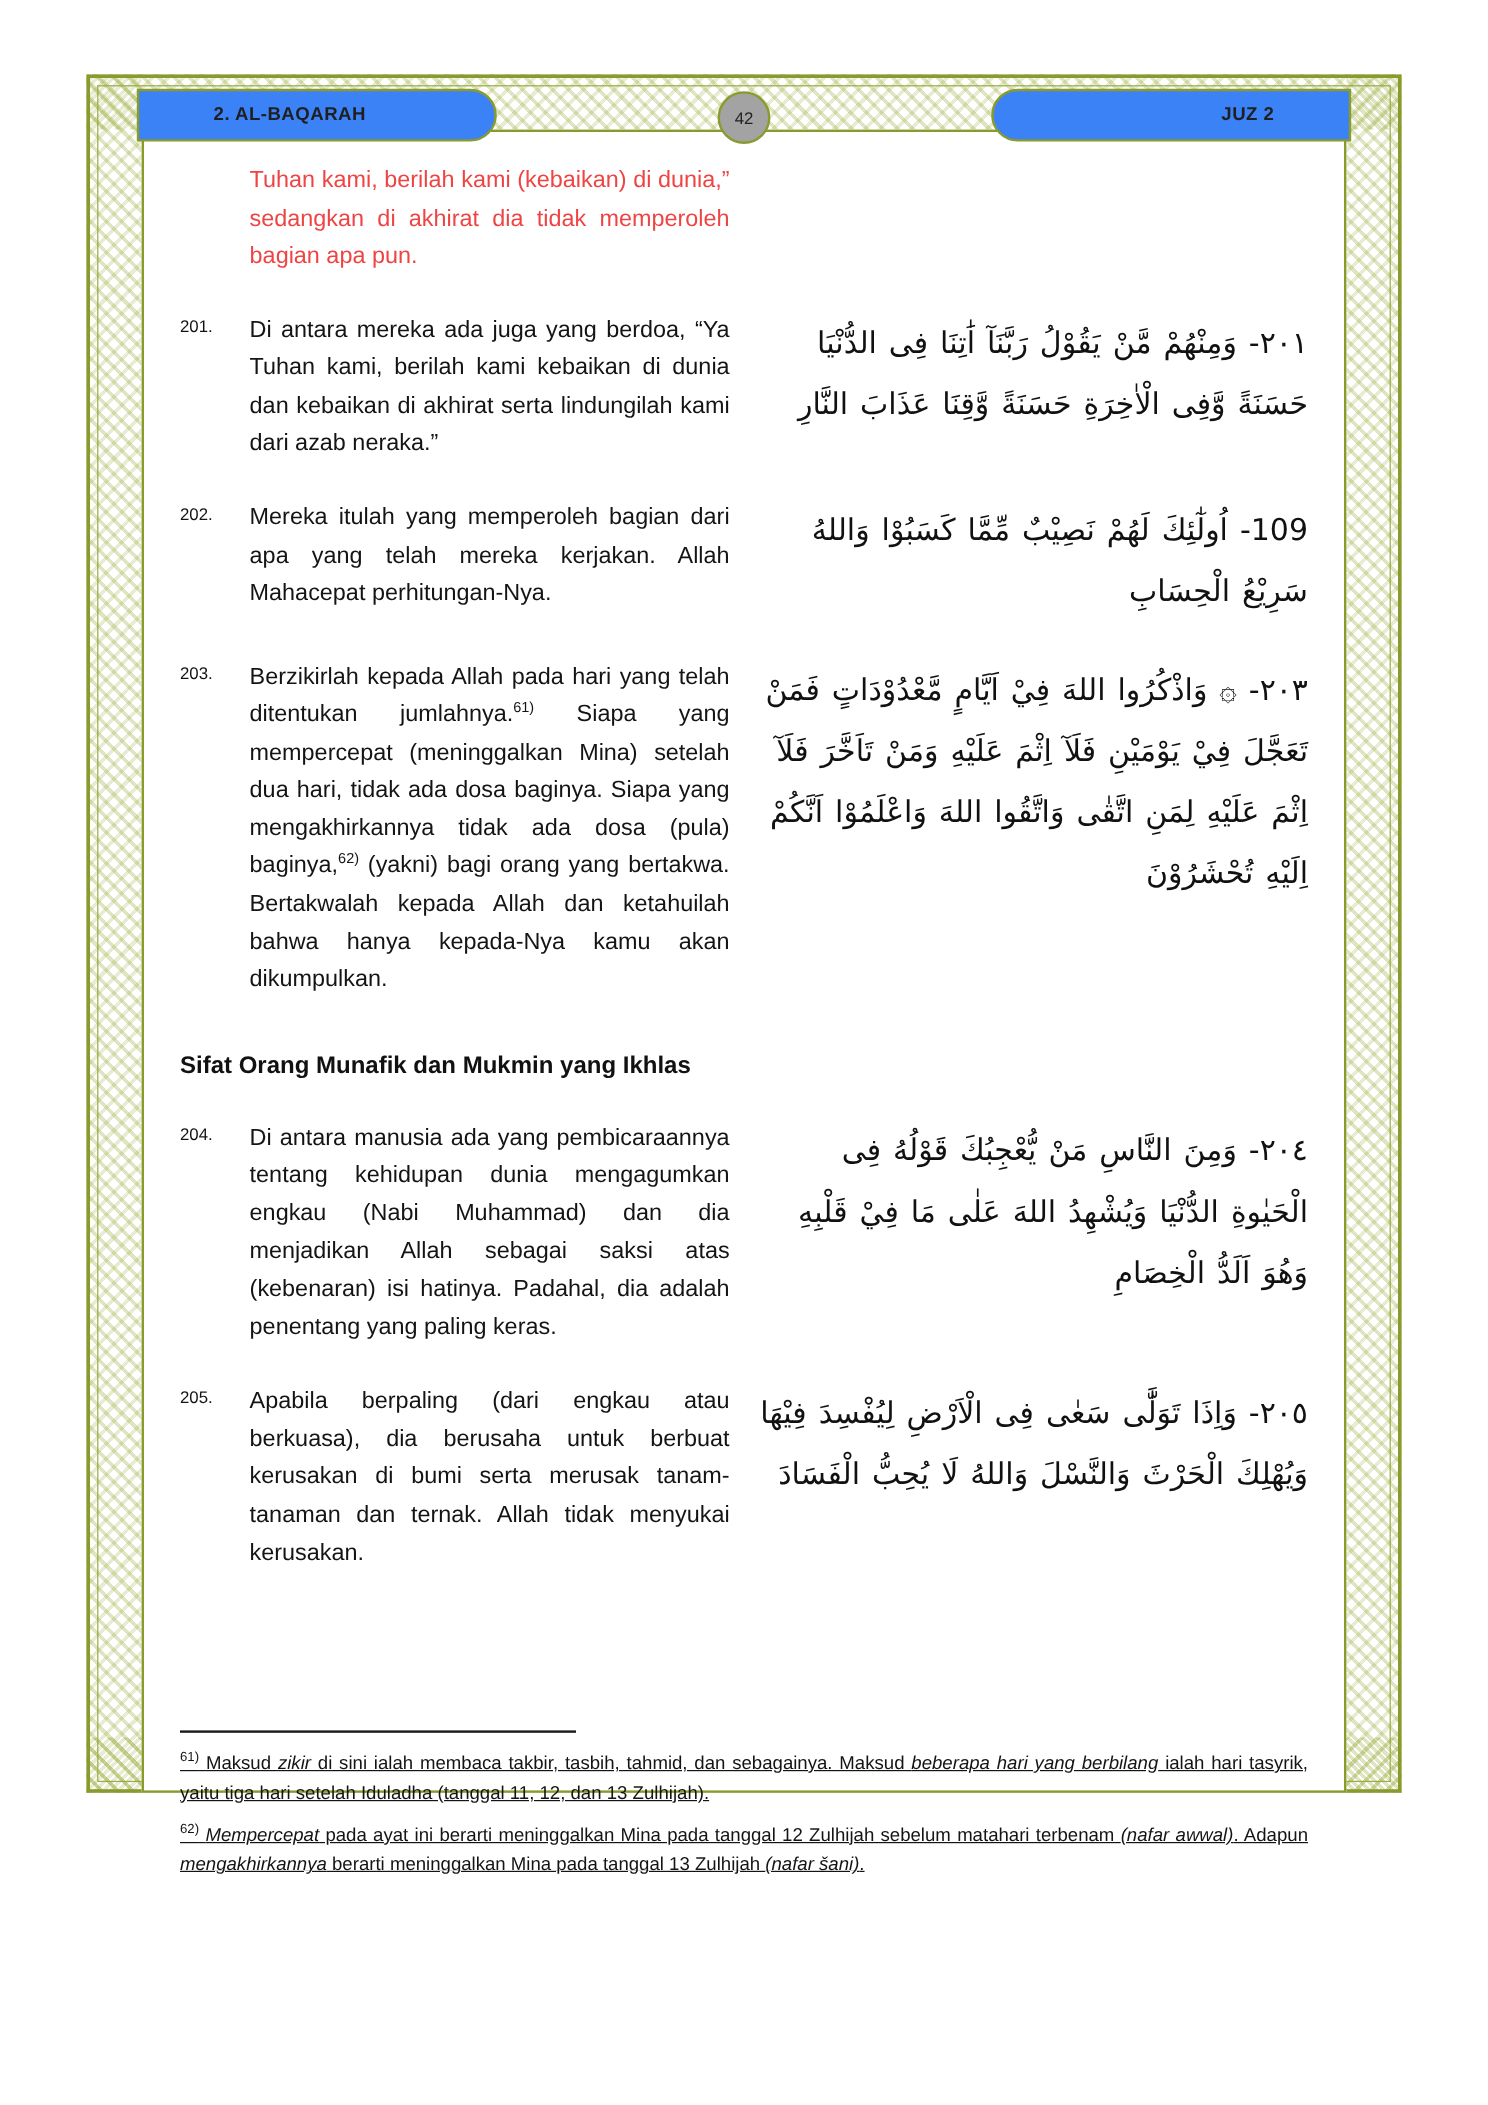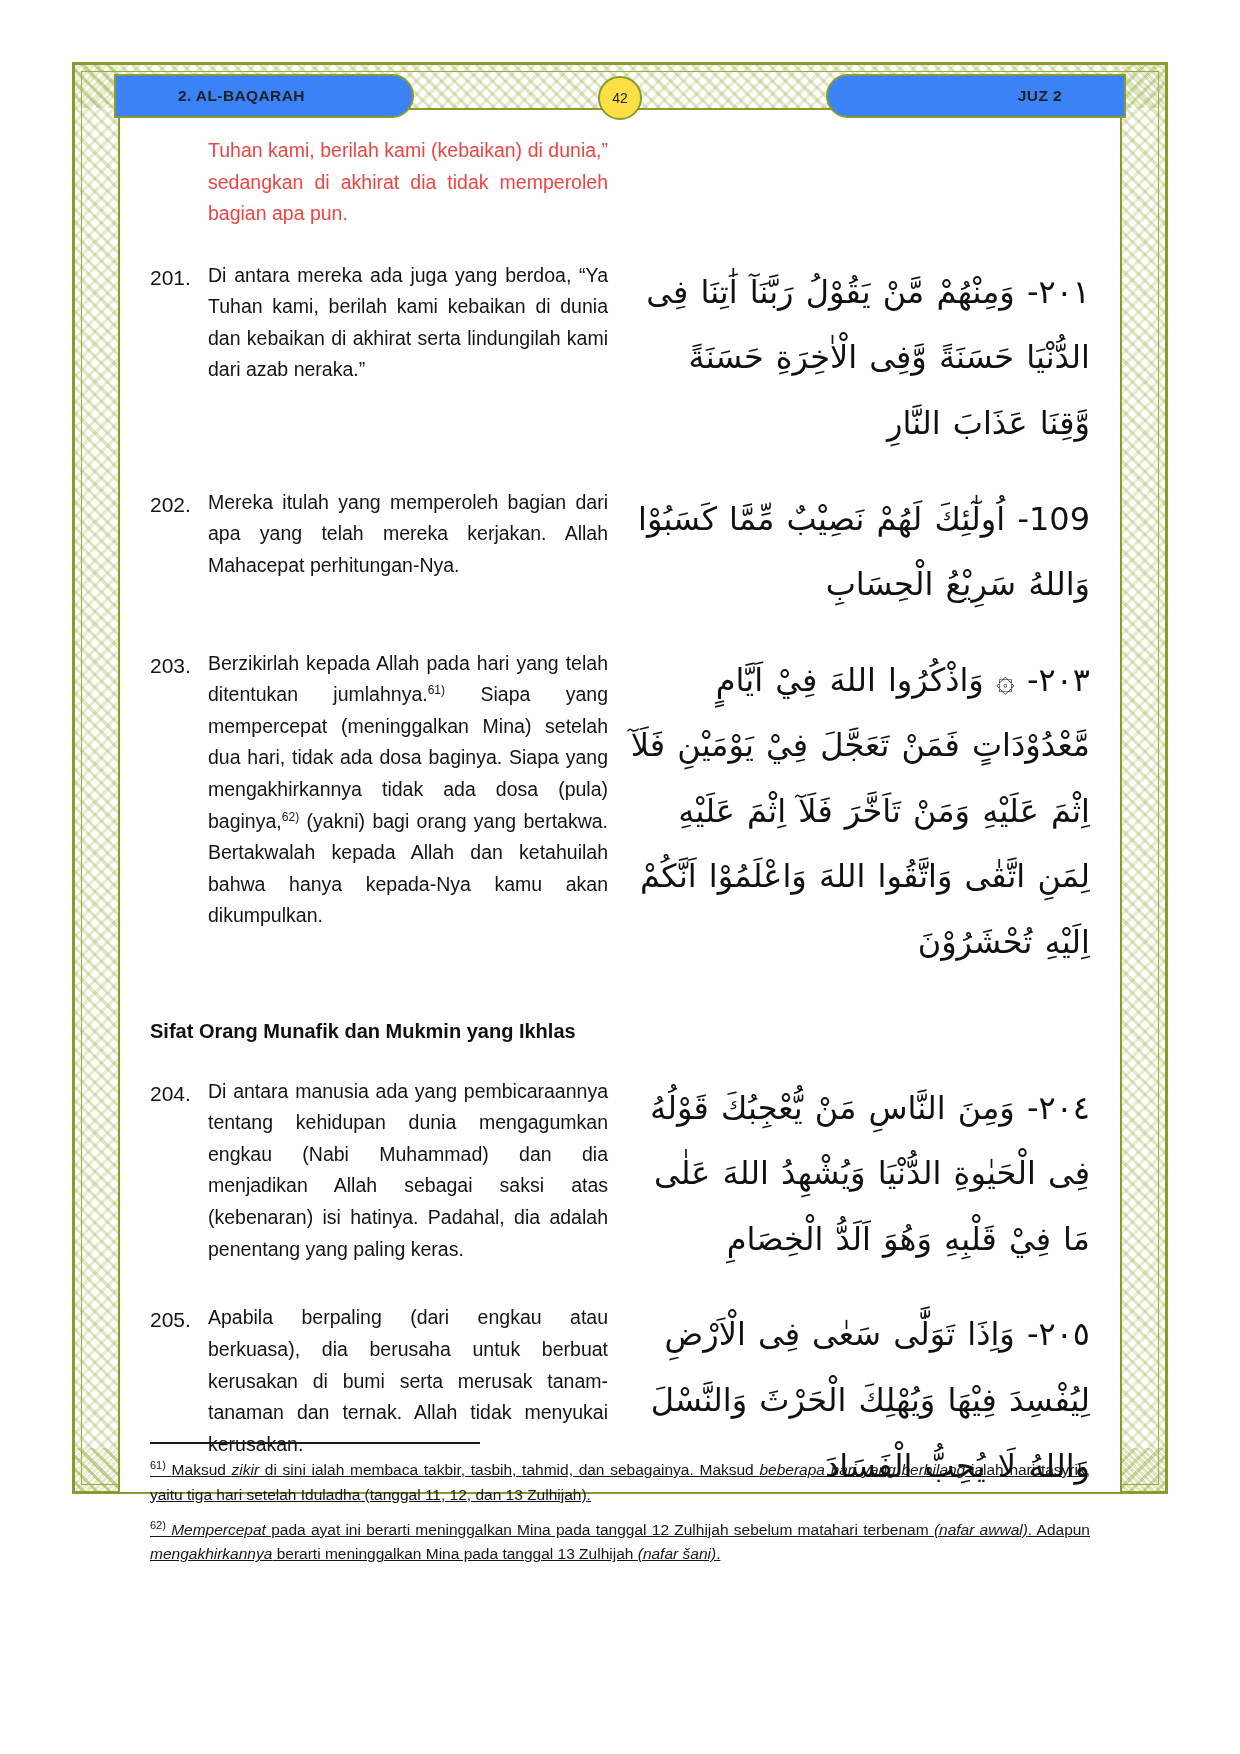--- a/index.html
+++ b/index.html
@@ -94,21 +94,21 @@
     border-radius: 22px 0 0 22px;
   }
   .page-number-circle {
     position: absolute;
     left: 50%;
     top: 2px;
     transform: translateX(-50%);
     width: 40px;
     height: 40px;
     border-radius: 50%;
-    background: #fde047;
+    background: #a3a3a3;
     border: 2px solid #8a9b2e;
     display: flex;
     align-items: center;
     justify-content: center;
     font-size: 14px;
     font-weight: normal;
     color: #222;
   }
 
   
@@ -130,41 +130,41 @@
   }
 
   .verse-row {
     display: flex;
     align-items: flex-start;
     margin-top: 30px;
   }
   .verse-id {
     width: 58px;
     flex: 0 0 58px;
-    font-size: 21px;
+    font-size: 14px;
     line-height: 1.62;
     padding-top: 1px;
     color: #141414;
   }
   .verse-trans {
     width: 400px;
     flex: 0 0 400px;
     font-size: 19.5px;
     line-height: 1.62;
     text-align: justify;
     color: #141414;
     hyphens: auto;
   }
   .verse-arabic {
     flex: 1 1 auto;
     padding-left: 22px;
     direction: rtl;
     text-align: right;
     font-family: "DejaVu Sans", "Liberation Sans", sans-serif;
-    font-size: 32px;
+    font-size: 25px;
     line-height: 2.05;
     color: #111;
     white-space: normal;
     word-spacing: 2px;
   }
 
   .section-heading {
     margin-top: 40px;
     margin-left: 0px;
     width: 430px;

